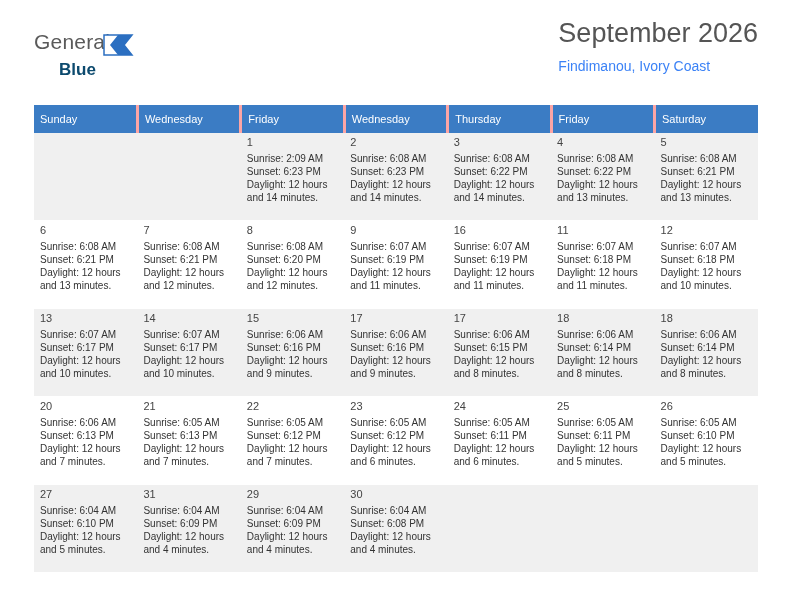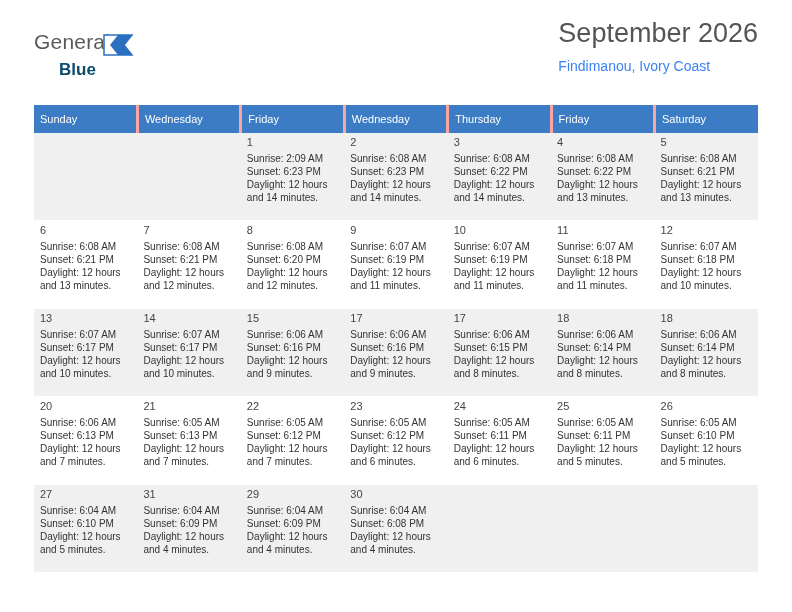--- a/index.html
+++ b/index.html
@@ -246,21 +246,21 @@
         <td>
           <span class="daynum">9</span>
           <div class="info">
             <div>Sunrise: 6:07 AM</div>
             <div>Sunset: 6:19 PM</div>
             <div>Daylight: 12 hours</div>
             <div>and 11 minutes.</div>
           </div>
         </td>
         <td>
-          <span class="daynum">10</span>
+          <span class="daynum">16</span>
           <div class="info">
             <div>Sunrise: 6:07 AM</div>
             <div>Sunset: 6:19 PM</div>
             <div>Daylight: 12 hours</div>
             <div>and 11 minutes.</div>
           </div>
         </td>
         <td>
           <span class="daynum">11</span>
           <div class="info">

